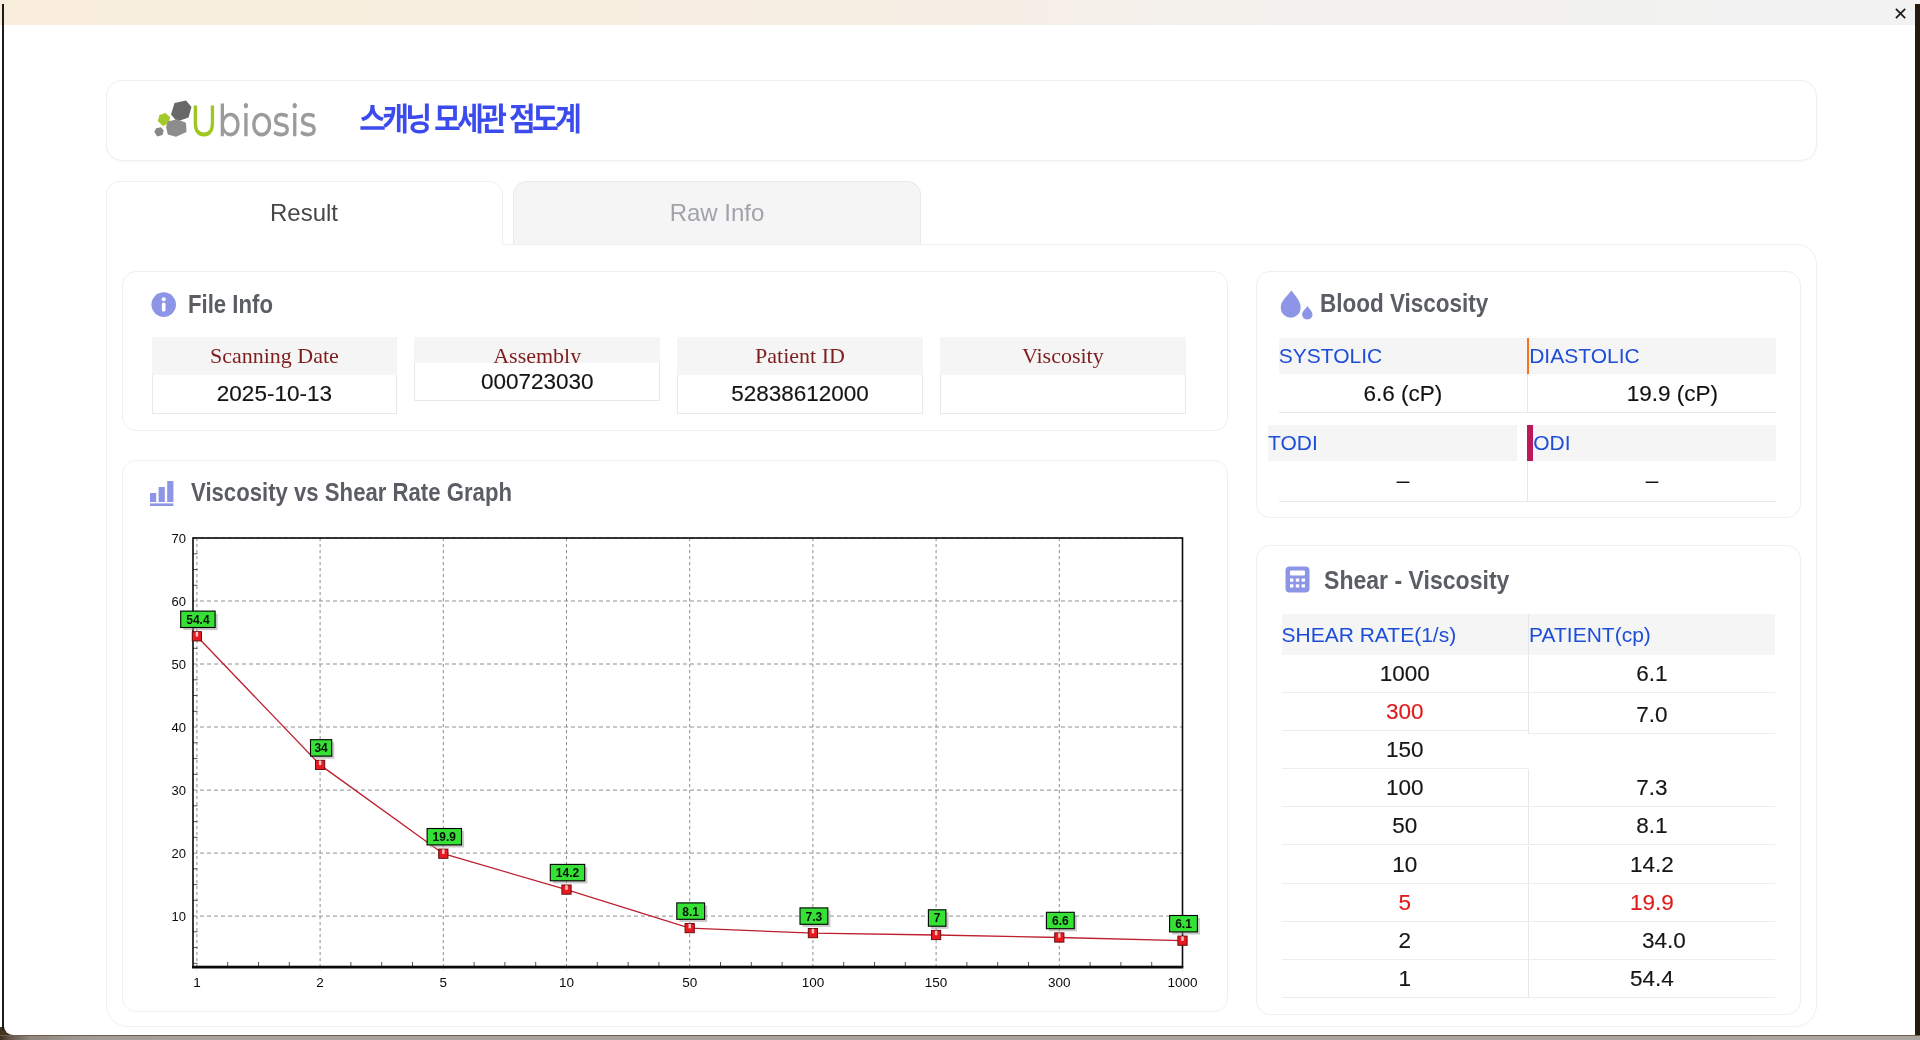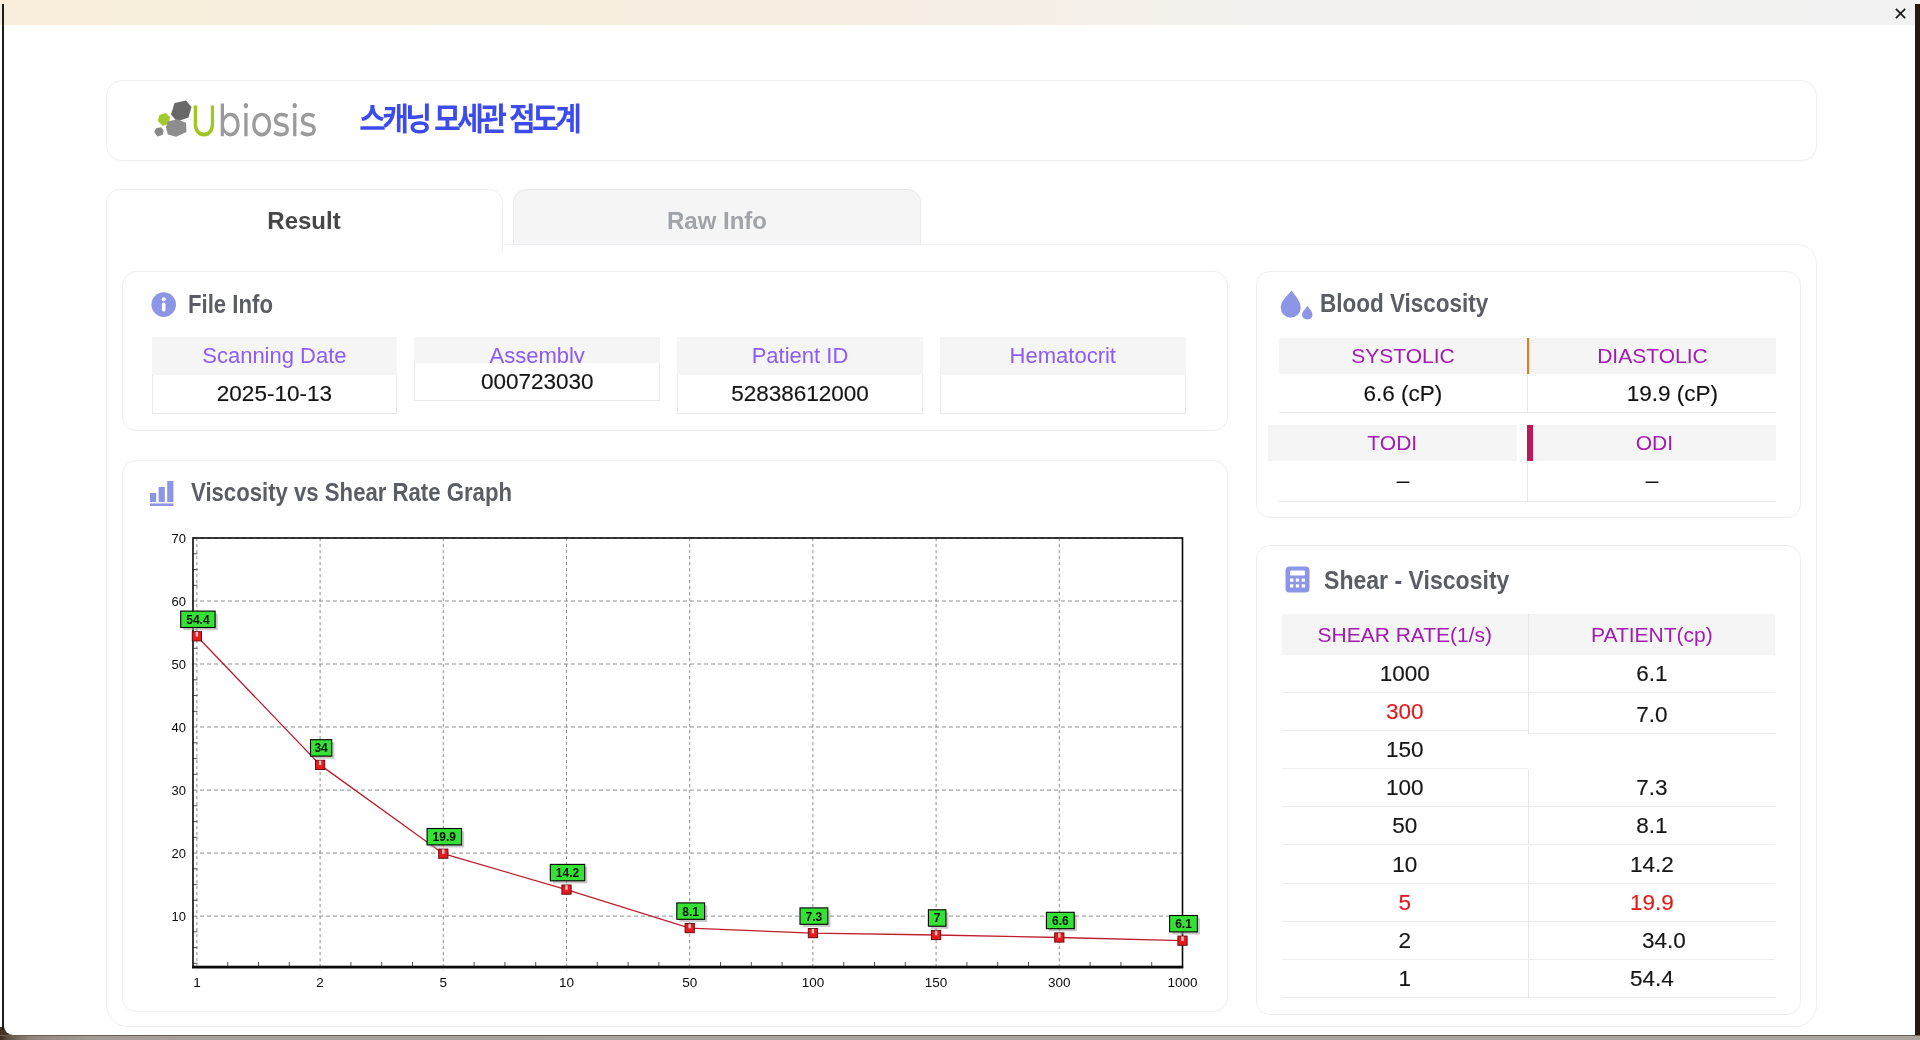--- a/index.html
+++ b/index.html
@@ -12,38 +12,38 @@
 .ledge { position:absolute; left:2px; top:4px; width:2px; height:1026px; background:#1c1c1c; }
 .cornerdark { position:absolute; left:0; top:1027px; width:14px; height:13px; background:#43331f; }
 .redge { position:absolute; left:1915px; top:4px; width:5px; height:1036px; background:#241a10; }
 .bstrip { position:absolute; left:0; top:1035px; width:1920px; height:5px;
   background:linear-gradient(to right,#3b2b1c 0px,#5e5245 8px,#8f867e 30px,#a39c96 90px,#a8a29c 200px,#aba59f 100%);
   border-top:1px solid #6f5e4d; }
 .card { position:absolute; background:#fff; border:1px solid #efeff2; border-radius:14px;
   box-shadow:0 1px 2px rgba(120,120,140,0.05); }
 .hdrcard { left:105.5px; top:79.5px; width:1711px; height:81px; border-radius:16px; }
 .tab { position:absolute; top:181px; height:63px; border-radius:14px 14px 0 0;
-  font-size:24px; font-weight:bold; text-align:center; line-height:61px;margin-top:8px; }
+  font-size:24px; font-weight:normal; text-align:center; line-height:61px; }
 .tabres { left:105.5px; width:397px; background:#fff; color:#474747;
   border:1px solid #eef0f4; border-bottom:none; z-index:3; height:64px; }
 .tabraw { left:513px; width:408px; background:#f5f5f6; color:#a0a3a8;
   border:1px solid #e8e9ec; border-bottom:none; height:62.5px; }
 .panel { position:absolute; left:105.5px; top:243.5px; width:1711px; height:783px;
   background:#fff; border:1px solid #eef0f6; border-radius:0 20px 22px 22px; z-index:1; }
 .card2 { position:absolute; background:#fff; border:1px solid #efeff2; border-radius:14px; z-index:2; }
 .ficard { left:122px; top:270.8px; width:1106px; height:160.4px; }
 .gcard  { left:122px; top:460.3px; width:1106px; height:551.7px; }
 .bvcard { left:1255.5px; top:271px; width:545px; height:247.4px; }
 .shcard { left:1255.5px; top:544.5px; width:545px; height:470.8px; }
 .ctitle { position:absolute; font-weight:bold; color:#5a5d63; z-index:4; }
-.fih { height:38.4px; line-height:38.4px; background:#f5f5f6; color:#8b5cf6;
-  font-size:22px; text-align:center; z-index:4; }
+.fih { height:38.4px; line-height:38.4px; background:#f5f5f6; color:#7f1d1d;
+  font-size:22px; text-align:center; z-index:4;font-family:Liberation Serif, serif; }
 .fiv { height:38.4px; line-height:38.4px; background:#fff; color:#141414;
   font-size:22.5px; -webkit-text-stroke:0.15px #141414; text-align:center; z-index:4; border:1px solid #e9e9eb; border-top:none; }
-.bvh { background:#f5f5f6; color:#a21caf; font-size:21px; text-align:center; z-index:4; }
+.bvh { background:#f5f5f6; color:#1d4ed8; font-size:21px; z-index:4; }
 .bvv { background:#fff; color:#111; font-size:22.5px; -webkit-text-stroke:0.15px #111; text-align:center; z-index:4;
   border-bottom:1px solid #e9e9eb; }
 .shr { background:#fff; color:#161616; font-size:22.5px; -webkit-text-stroke:0.15px currentColor; text-align:center; z-index:4;
   border-bottom:1px solid #ededef; }
 .red { color:#e01b1b; }
 svg { z-index:5; }
 svg text { font-family:"Liberation Sans", sans-serif; }
 </style></head>
 <body>
 <div class="titlebar"></div>
@@ -85,21 +85,21 @@
 <circle cx="12.7" cy="7.2" r="2" fill="#fff"></circle>
     <rect x="10.9" y="10.6" width="3.6" height="9" rx="1.7" fill="#fff"></rect>
   </svg>
 <div class="ctitle" style="left:188px;top:289.5px;font-size:25px;transform:scaleX(0.887);transform-origin:left top;">File Info</div>
 <div class="fih abs" style="left:151.5px;top:336.8px;width:245.8px;">Scanning Date</div>
 <div class="fiv abs" style="left:151.5px;top:375.2px;width:245.8px;">2025-10-13</div>
 <div class="fih abs" style="left:414.3px;top:336.8px;width:245.8px;">Assembly</div>
 <div class="fiv abs" style="left:414.3px;top:363px;width:245.8px;">000723030</div>
 <div class="fih abs" style="left:677.1px;top:336.8px;width:245.8px;">Patient ID</div>
 <div class="fiv abs" style="left:677.1px;top:375.2px;width:245.8px;">52838612000</div>
-<div class="fih abs" style="left:939.9px;top:336.8px;width:245.8px;">Hematocrit</div>
+<div class="fih abs" style="left:939.9px;top:336.8px;width:245.8px;">Viscosity</div>
 <div class="fiv abs" style="left:939.9px;top:375.2px;width:245.8px;"></div>
 
 <svg class="abs" style="left:149px;top:479px" width="30" height="28" viewBox="0 0 30 28">
 <rect x="1" y="14" width="6.2" height="9" fill="#8d95e6"></rect>
 <rect x="9.6" y="8" width="6.2" height="15" fill="#8d95e6"></rect>
 <rect x="18.2" y="2" width="6.2" height="21" fill="#8d95e6"></rect>
 <rect x="1" y="24.4" width="23.4" height="2.6" fill="#8d95e6"></rect>
   </svg>
 <div class="ctitle" style="left:191px;top:477px;font-size:26px;transform:scaleX(0.852);transform-origin:left top;">Viscosity vs Shear Rate Graph</div>
 <svg class="abs" style="left:122px;top:460px;" width="1106" height="552" viewBox="122 460 1106 552">

